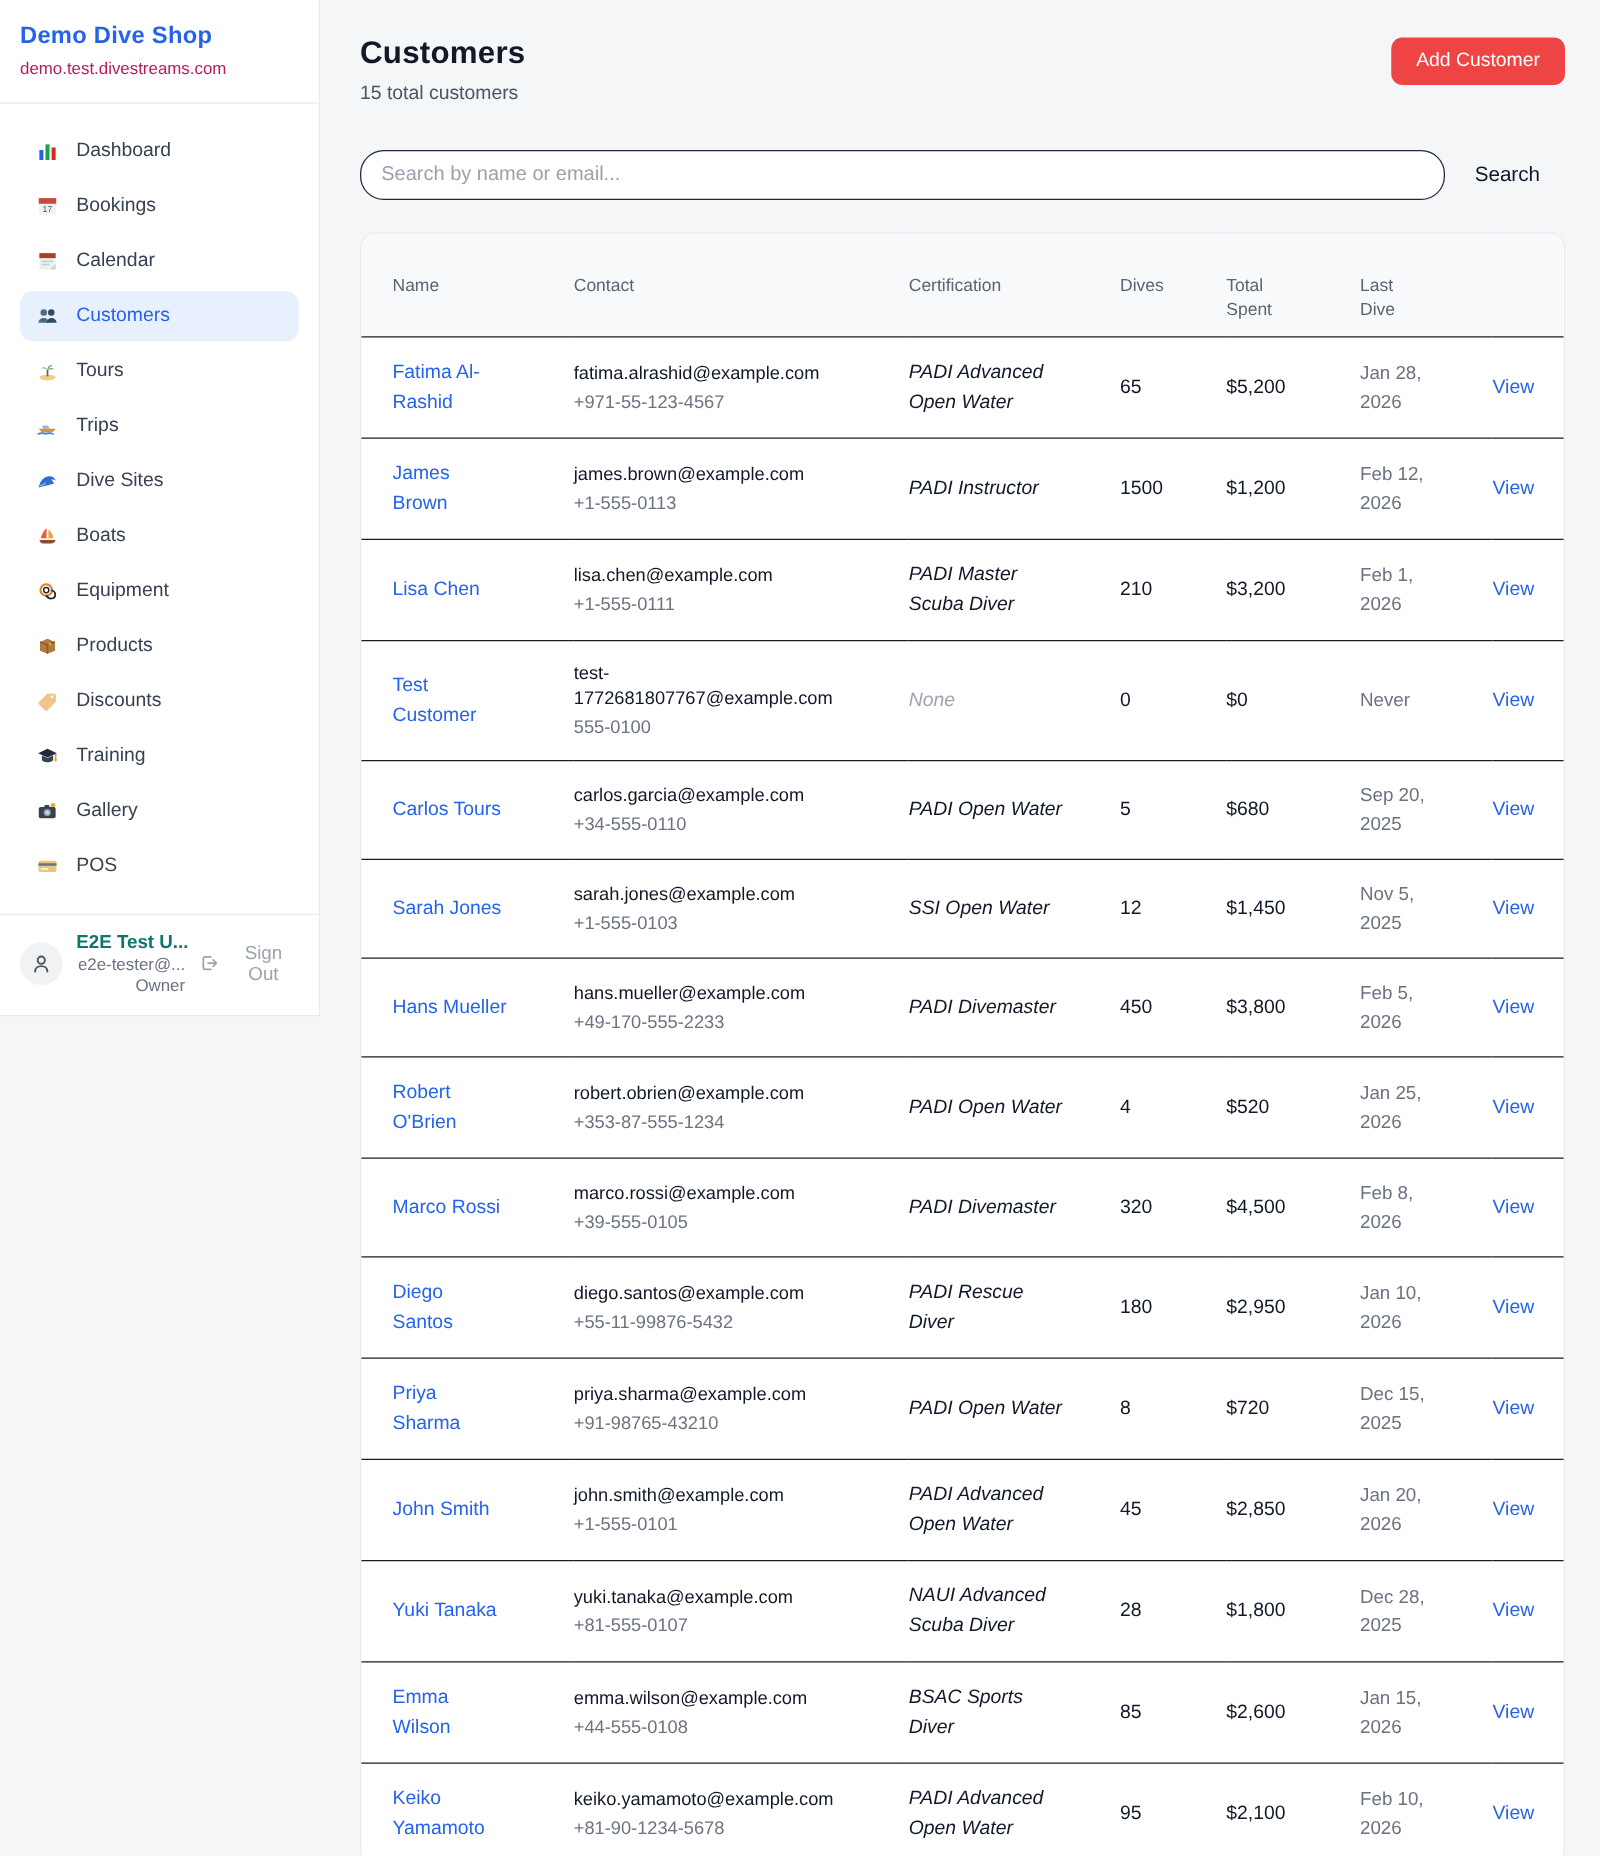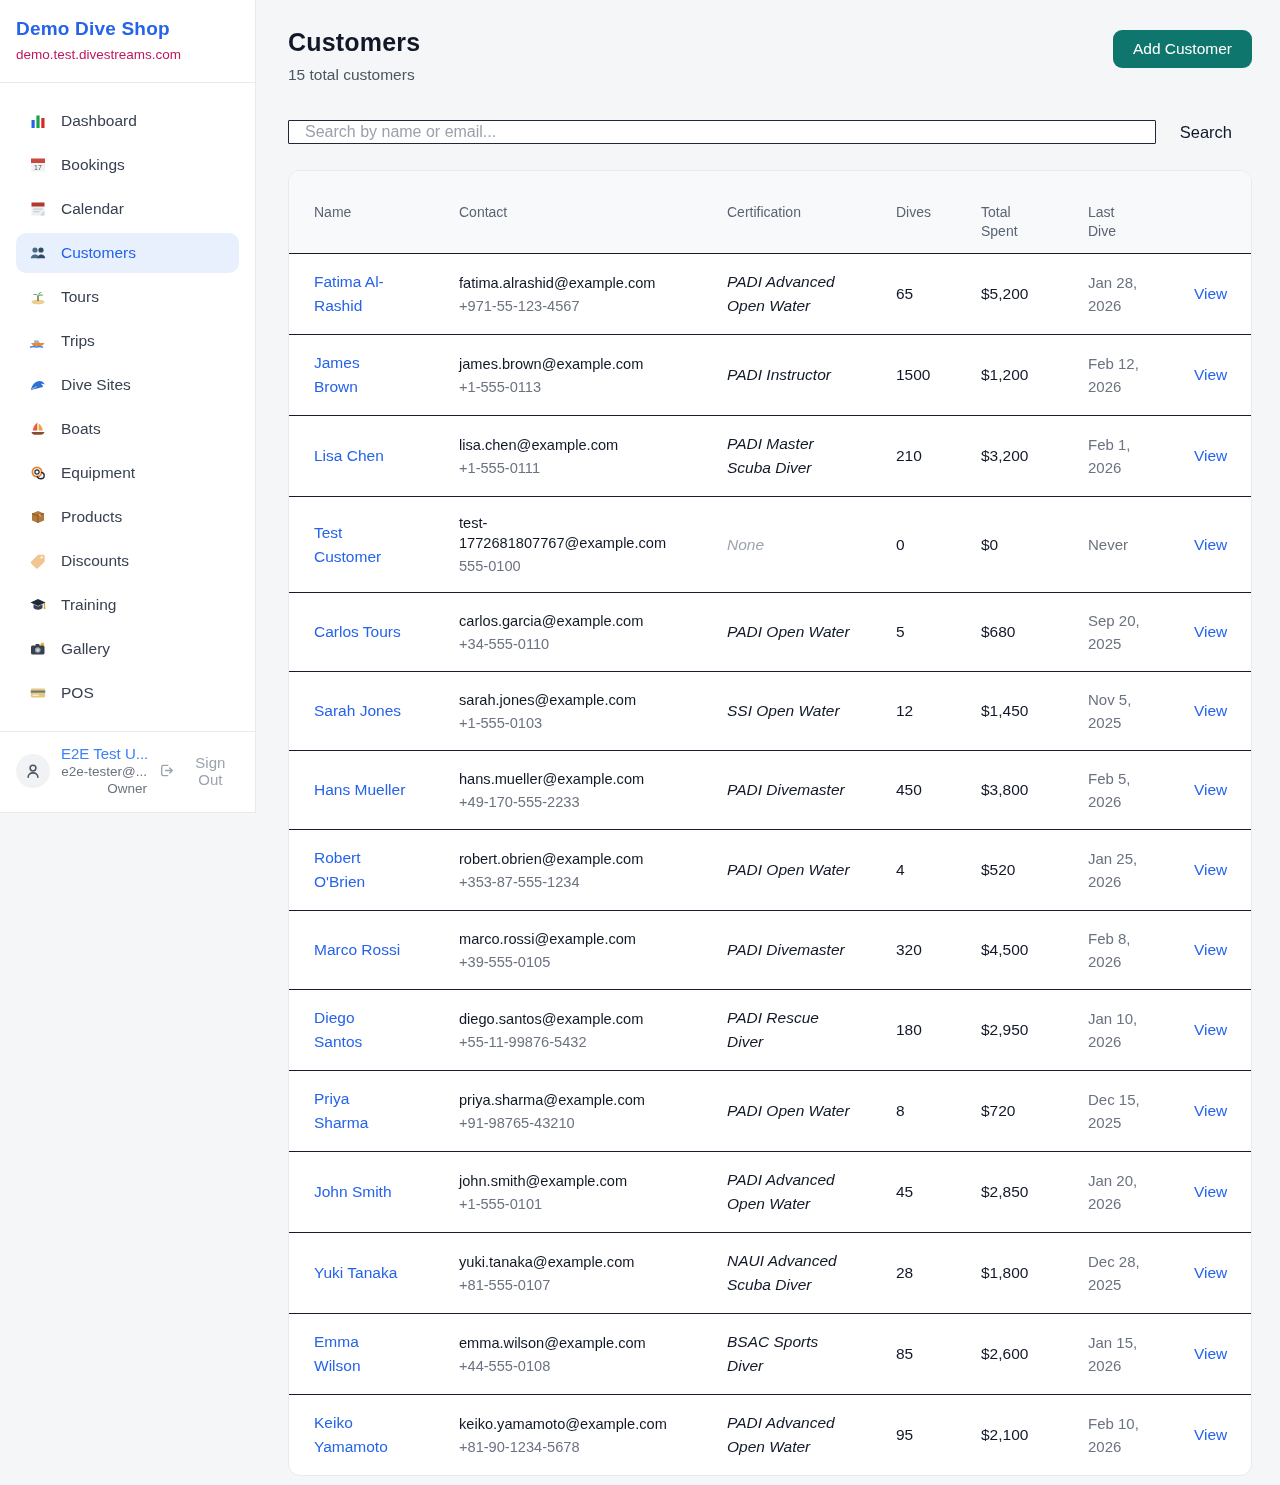--- a/index.html
+++ b/index.html
@@ -35,42 +35,42 @@
     border-top:1px solid #e8eaee;
     padding:13px 16px 16px 16px;
     display:flex; align-items:center; gap:11px;
   }
   .avatar {
     width:34px; height:34px; border-radius:50%;
     background:#f1f2f4; flex:0 0 34px;
     display:flex; align-items:center; justify-content:center;
   }
   .user-meta { min-width:0; }
-  .user-name { font-size:15px; font-weight:400; color:#3b82f6; white-space:nowrap; }
+  .user-name { font-size:15px; font-weight:700; color:#0f766e; white-space:nowrap; }
   .user-email, .user-role { font-size:13.5px; color:#6b7280; margin-top:2px; white-space:nowrap;text-align:right; }
   .signout {
     margin-left:auto; display:flex; align-items:center; gap:7px;
     background:none; border:none; cursor:pointer;
     font-size:15px; color:#9ca3af; font-family:inherit;
   }
 
   
   .main { flex:1; padding:28px 28px 40px 32px; min-width:0; }
   .page-head { display:flex; align-items:flex-start; justify-content:space-between; }
   .page-title { font-size:25px; font-weight:700; color:#111827; letter-spacing:.2px; }
   .page-subtitle { font-size:15.5px; color:#4b5563; margin-top:9px; }
   .btn-primary {
-    background:#0f766e; color:#ffffff; border:none; cursor:pointer;
+    background:#ef4444; color:#ffffff; border:none; cursor:pointer;
     font-family:inherit; font-size:15.5px; font-weight:500;
     height:38px; padding:0 20px; border-radius:9px; margin-top:2px;
   }
   .search-row { display:flex; align-items:center; margin-top:36px; }
   .search-input {
-    flex:1; height:24px;
-    border:1px solid #1f2937; border-radius:1px;
+    flex:1; height:40px;
+    border:1px solid #1f2937; border-radius:19px;
     background:#fff; padding:0 16px;
     font-family:inherit; font-size:16px; color:#111827;
   }
   .search-input::placeholder { color:#9aa1ad; }
   .btn-search {
     background:none; border:none; cursor:pointer;
     font-family:inherit; font-size:16.5px; color:#0f172a;
     margin-left:24px; padding:0 20px 0 0;
   }
 

